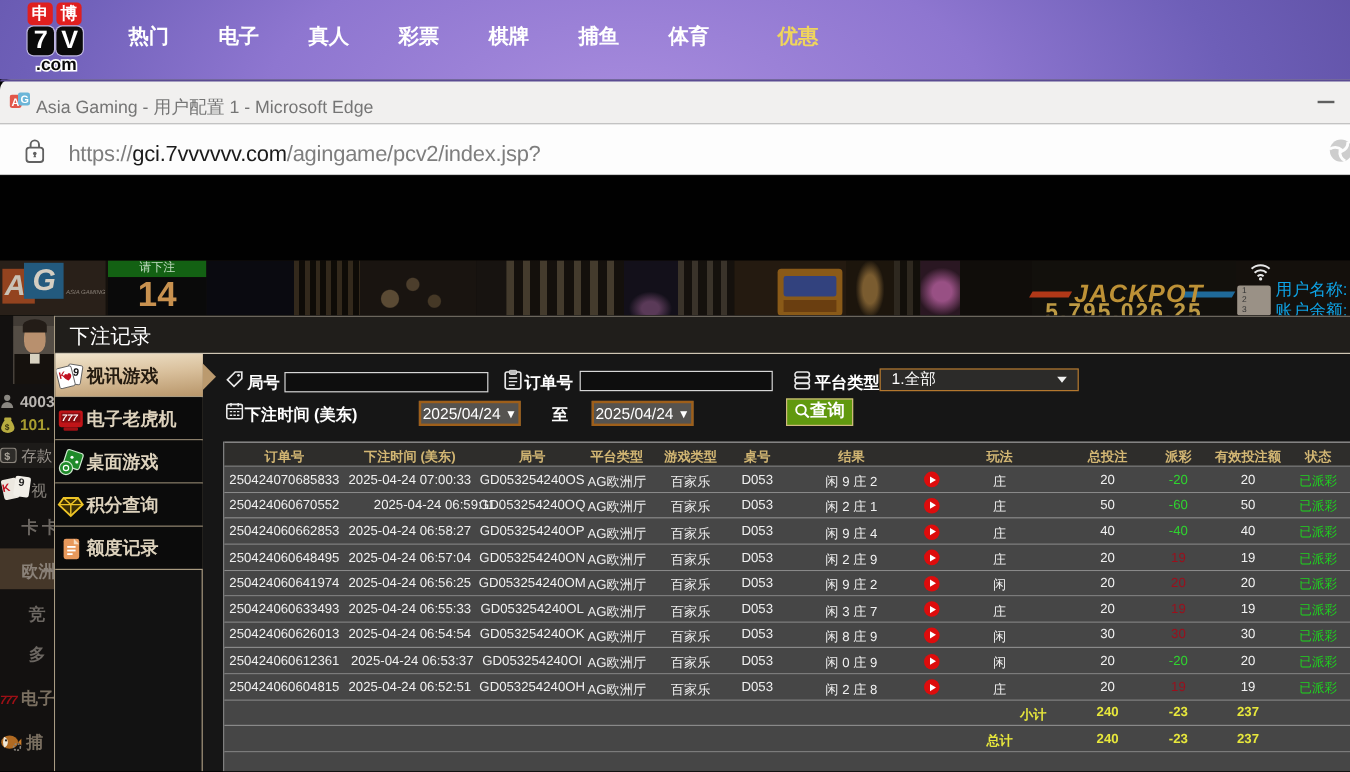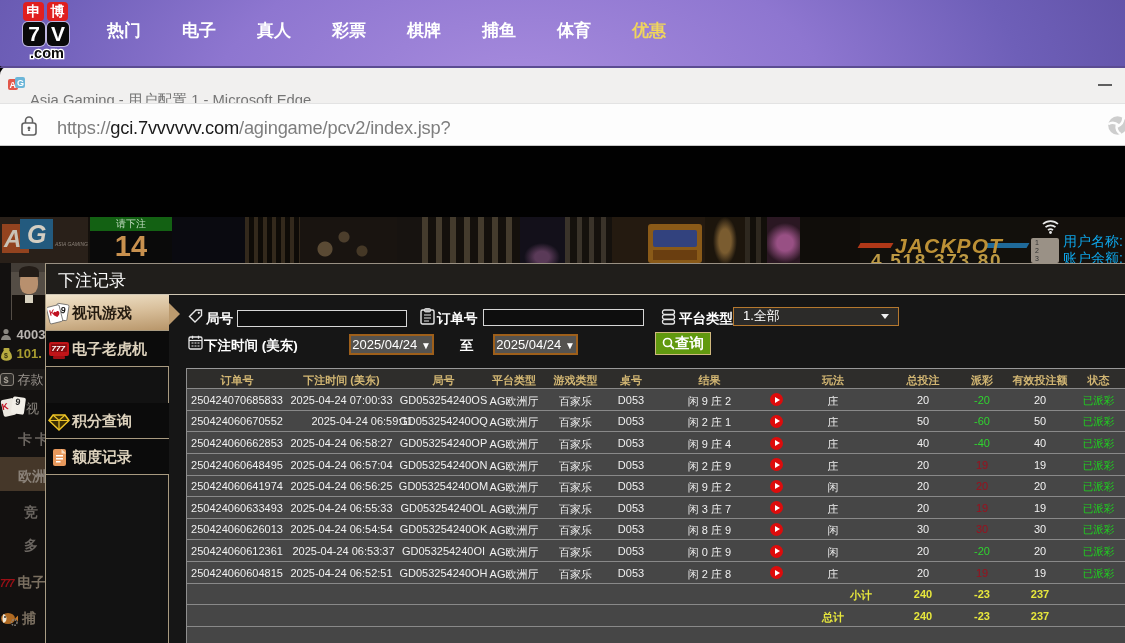--- a/index.html
+++ b/index.html
@@ -10,21 +10,21 @@
 
 #topbar { left:0; top:0; width:1125px; height:66px;
   background:radial-gradient(ellipse 720px 360px at 520px 95px, #a88cde 0%, #8e76d0 42%, #6e5fb8 70%, #5b4da0 100%); }
 .navitem { position:absolute; top:19px; color:#fff; font-size:17px; font-weight:bold; }
 #logo { position:absolute; left:23px; top:2px; width:48px; height:58px; }
 .lgsq { position:absolute; width:21px; height:19px; border-radius:4px; background:#e01f1f; color:#fff; font-size:14px; font-weight:bold; text-align:center; line-height:19px; }
 .lgbk { position:absolute; width:22px; height:24px; border-radius:5px; background:#0a0a0a; color:#fff; font-size:21px; font-weight:bold; text-align:center; line-height:23px; box-shadow:0 0 0 1px rgba(255,255,255,0.55); }
 
 
 #titlebar { left:0; top:66px; width:1125px; height:37px; background:#f1f0ef; border-radius:9px 0 0 0; }
-#titletxt { position:absolute; left:30px; top:25px; color:#757575; font-size:14.8px; }
+#titletxt { position:absolute; left:30px; top:14px; color:#757575; font-size:14.8px; }
 #minbtn { position:absolute; left:1098px; top:18px; width:14px; height:2px; background:#5f5f5f; }
 
 
 #urlbar { left:0; top:103px; width:1125px; height:43px; background:#fdfdfd; border-top:1px solid #e3e3e3; }
 #urltxt { position:absolute; left:57px; top:13px; font-size:18.3px; color:#7e7e7e; letter-spacing:-0.2px; }
 #urltxt b { color:#1b1b1b; font-weight:normal; }
 #urlline { position:absolute; left:0; top:41px; width:1125px; height:1px; background:#c9c9c9; }
 
 
 #blackzone { left:0; top:146px; width:1125px; height:71px; background:#010101; }
@@ -85,21 +85,21 @@
           <text x="30" y="14" text-anchor="middle" font-size="14.5" font-weight="bold" fill="#0a0a0a" stroke="#fff" stroke-width="2.6" paint-order="stroke" font-family="Liberation Sans">.com</text>
         </svg>
     </div>
     <div class="navitem" style="left:107px;">热门</div>
     <div class="navitem" style="left:182px;">电子</div>
     <div class="navitem" style="left:257px;">真人</div>
     <div class="navitem" style="left:332px;">彩票</div>
     <div class="navitem" style="left:407px;">棋牌</div>
     <div class="navitem" style="left:482px;">捕鱼</div>
     <div class="navitem" style="left:557px;">体育</div>
-    <div class="navitem" style="left:632px;color:#f0d55c;">优惠</div>
+    <div class="navitem" style="left:648px;color:#f0d55c;">优惠</div>
   </div>
 
   <div class="abs" id="titlebar">
     <div style="position:absolute;left:0;top:0;width:1125px;height:2px;background:#5b4c92;border-radius:9px 0 0 0;"></div>
     <svg class="abs" style="left:8px;top:10px;" width="17" height="16" viewBox="0 0 17 16">
         <rect x="0" y="3" width="10" height="11" rx="2" fill="#e2574a"></rect>
         <rect x="7" y="1" width="10" height="11" rx="2" fill="#6cb6d8"></rect>
         <text x="1.5" y="12" font-size="9" fill="#fff" font-weight="bold">A</text>
         <text x="9" y="10" font-size="9" fill="#fff" font-weight="bold">G</text>
       </svg>
@@ -163,21 +163,21 @@
     <div class="abs" style="left:705px;top:0;width:40px;height:46px;background:radial-gradient(ellipse 12px 24px at 20px 24px,#7a5c30 0 50%,#1c150c 100%);"></div>
 
     <div class="abs" style="left:745px;top:0;width:22px;height:46px;background:repeating-linear-gradient(90deg,#2e281f 0 5px,#120f0a 5px 11px);"></div>
     <div class="abs" style="left:767px;top:0;width:33px;height:46px;background:radial-gradient(ellipse 20px 20px at 18px 26px,#985084 0 40%,#2a1722 100%);"></div>
     <div class="abs" style="left:800px;top:0;width:60px;height:46px;background:#100d0a;"></div>
 
     <div class="abs" style="left:860px;top:0;width:170px;height:46px;background:#12100c;"></div>
     <div class="abs" style="left:859px;top:26px;width:33px;height:5px;background:#b03818;transform:skewX(-30deg);"></div>
     <div class="abs" style="left:986px;top:26px;width:42px;height:5px;background:#1f6a9a;transform:skewX(-30deg);"></div>
     <div class="abs" style="left:895px;top:17px;color:#bd9136;font-size:21px;font-weight:bold;font-style:italic;letter-spacing:1.1px;">JACKPOT</div>
-    <div class="abs" style="left:871px;top:33px;color:#bd9a44;font-size:19px;font-weight:bold;letter-spacing:1.7px;">4,518,373.80</div>
+    <div class="abs" style="left:871px;top:33px;color:#bd9a44;font-size:19px;font-weight:bold;letter-spacing:1.7px;">5,795,026.25</div>
 
     <svg class="abs" style="left:1041px;top:2px;" width="19" height="15" viewBox="0 0 19 15">
         <path d="M2 5 a11 11 0 0 1 15 0" fill="none" stroke="#e8e8e8" stroke-width="1.7"></path>
         <path d="M4.5 8.2 a7.5 7.5 0 0 1 10 0" fill="none" stroke="#e8e8e8" stroke-width="1.7"></path>
         <path d="M7 11.2 a4 4 0 0 1 5 0" fill="none" stroke="#e8e8e8" stroke-width="1.7"></path>
         <circle cx="9.5" cy="13.5" r="1.4" fill="#e8e8e8"></circle>
       </svg>
     <div class="abs" style="left:1031px;top:21px;width:28px;height:25px;background:#9a9186;border-radius:2px;"></div>
     <div class="abs" style="left:1035px;top:22px;color:#333;font-size:7px;line-height:8px;">1<br>2<br>3</div>
     <div class="abs" style="left:1063px;top:16px;color:#0ea5e9;font-size:14px;line-height:16.5px;white-space:nowrap;">用户名称:<br>账户余额:<br>桌台编号:</div>
@@ -247,20 +247,30 @@
       <div id="notch"></div>
       <div class="mitem" style="top:67px;">
         <svg width="24" height="23" viewBox="0 0 24 23">
             <rect x="2" y="4" width="20" height="14" rx="2" fill="#c01418"></rect>
             <rect x="4" y="6" width="16" height="8" rx="1" fill="#8a0c10"></rect>
             <text x="4.5" y="13" font-size="8" fill="#fff" font-weight="bold" font-style="italic">777</text>
             <rect x="6" y="18" width="12" height="3" rx="1" fill="#a01014"></rect>
           </svg>
         <span class="mlabel">电子老虎机</span>
       </div>
+      <div class="mitem" style="top:103px;">
+        <svg width="24" height="23" viewBox="0 0 24 23">
+            <rect x="7" y="2" width="14" height="14" rx="2" fill="#1f8a2a" stroke="#cfe8cf" stroke-width="1" transform="rotate(18 14 9)"></rect>
+            <circle cx="13" cy="7" r="1.3" fill="#fff"></circle>
+            <circle cx="17" cy="11" r="1.3" fill="#fff"></circle>
+            <circle cx="8" cy="16" r="5.5" fill="#1f8a2a" stroke="#cfe8cf" stroke-width="1"></circle>
+            <circle cx="8" cy="16" r="2.2" fill="none" stroke="#fff" stroke-width="1"></circle>
+          </svg>
+        <span class="mlabel">桌面游戏</span>
+      </div>
       <div class="mitem" style="top:139px;">
         <svg width="24" height="23" viewBox="0 0 24 23">
             <path d="M6 5 h12 l4 5.5 l-10 9.5 l-10 -9.5 z" fill="#3a2e05" stroke="#edc426" stroke-width="1.5"></path>
             <path d="M6 5 l6 5.5 l6 -5.5 M2 10.5 h20 M12 10.5 v9.5" fill="none" stroke="#edc426" stroke-width="1.2"></path>
           </svg>
         <span class="mlabel">积分查询</span>
       </div>
       <div class="mitem" style="top:175px;">
         <svg width="24" height="23" viewBox="0 0 24 23">
             <rect x="6" y="3" width="13" height="17" rx="2" fill="#e8995c"></rect>

